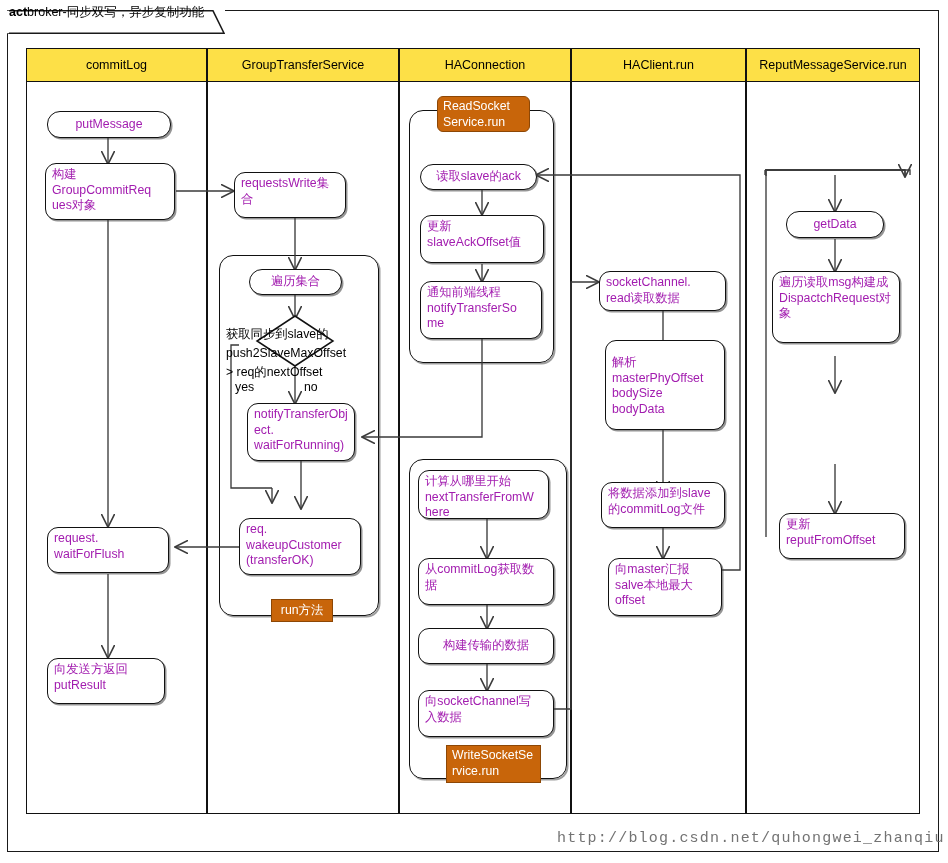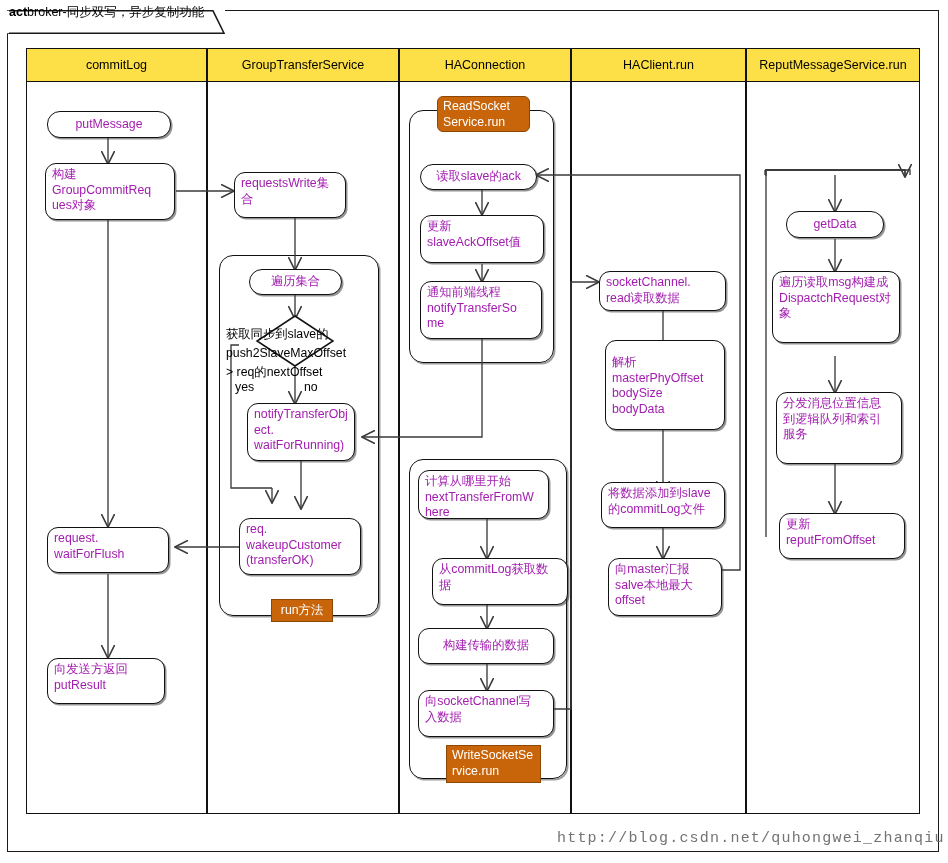--- a/index.html
+++ b/index.html
@@ -306,21 +306,21 @@
   <div class="node pill center" style="left:420px; top:164px; width:117px; height:26px;">读取slave的ack</div>
   <div class="node left" style="left:420px; top:215px; width:124px; height:48px;">更新
 slaveAckOffset值</div>
   <div class="node left" style="left:420px; top:281px; width:122px; height:58px;">通知前端线程
 notifyTransferSo
 me</div>
 
   <div class="node left" style="left:418px; top:470px; width:131px; height:49px;">计算从哪里开始
 nextTransferFromW
 here</div>
-  <div class="node left" style="left:418px; top:558px; width:136px; height:47px;margin-left:14px;">从commitLog获取数
+  <div class="node left" style="left:418px; top:558px; width:136px; height:47px;">从commitLog获取数
 据</div>
   <div class="node center" style="left:418px; top:628px; width:136px; height:36px;">构建传输的数据</div>
   <div class="node left" style="left:418px; top:690px; width:136px; height:47px;">向socketChannel写
 入数据</div>
   <div class="label-orange" style="left:446px; top:745px; width:95px; height:38px;">WriteSocketSe
 rvice.run</div>
 
   <div class="node left" style="left:599px; top:271px; width:127px; height:40px;">socketChannel.
 read读取数据</div>
   <div class="node left" style="left:605px; top:340px; width:120px; height:90px; padding-top:14px;">解析
@@ -330,23 +330,20 @@
   <div class="node left" style="left:601px; top:482px; width:124px; height:46px;">将数据添加到slave
 的commitLog文件</div>
   <div class="node left" style="left:608px; top:558px; width:114px; height:58px;">向master汇报
 salve本地最大
 offset</div>
 
   <div class="node pill center" style="left:786px; top:211px; width:98px; height:27px;">getData</div>
   <div class="node left" style="left:772px; top:271px; width:128px; height:72px;">遍历读取msg构建成
 DispactchRequest对
 象</div>
-  <div class="node left" style="left:776px; top:392px; width:126px; height:72px;">分发消息位置信息
-到逻辑队列和索引
-服务</div>
   <div class="node left" style="left:779px; top:513px; width:126px; height:46px;">更新
 reputFromOffset</div>
 
   <svg class="overlay top">
     <g stroke="#3a3a3a" stroke-width="1.35" fill="none">
 
       <path d="M766,537 L766,170 L905,170"></path>
       <path d="M905,170 L905,176" marker-end="url(#ah)"></path>
     </g>
   </svg>

